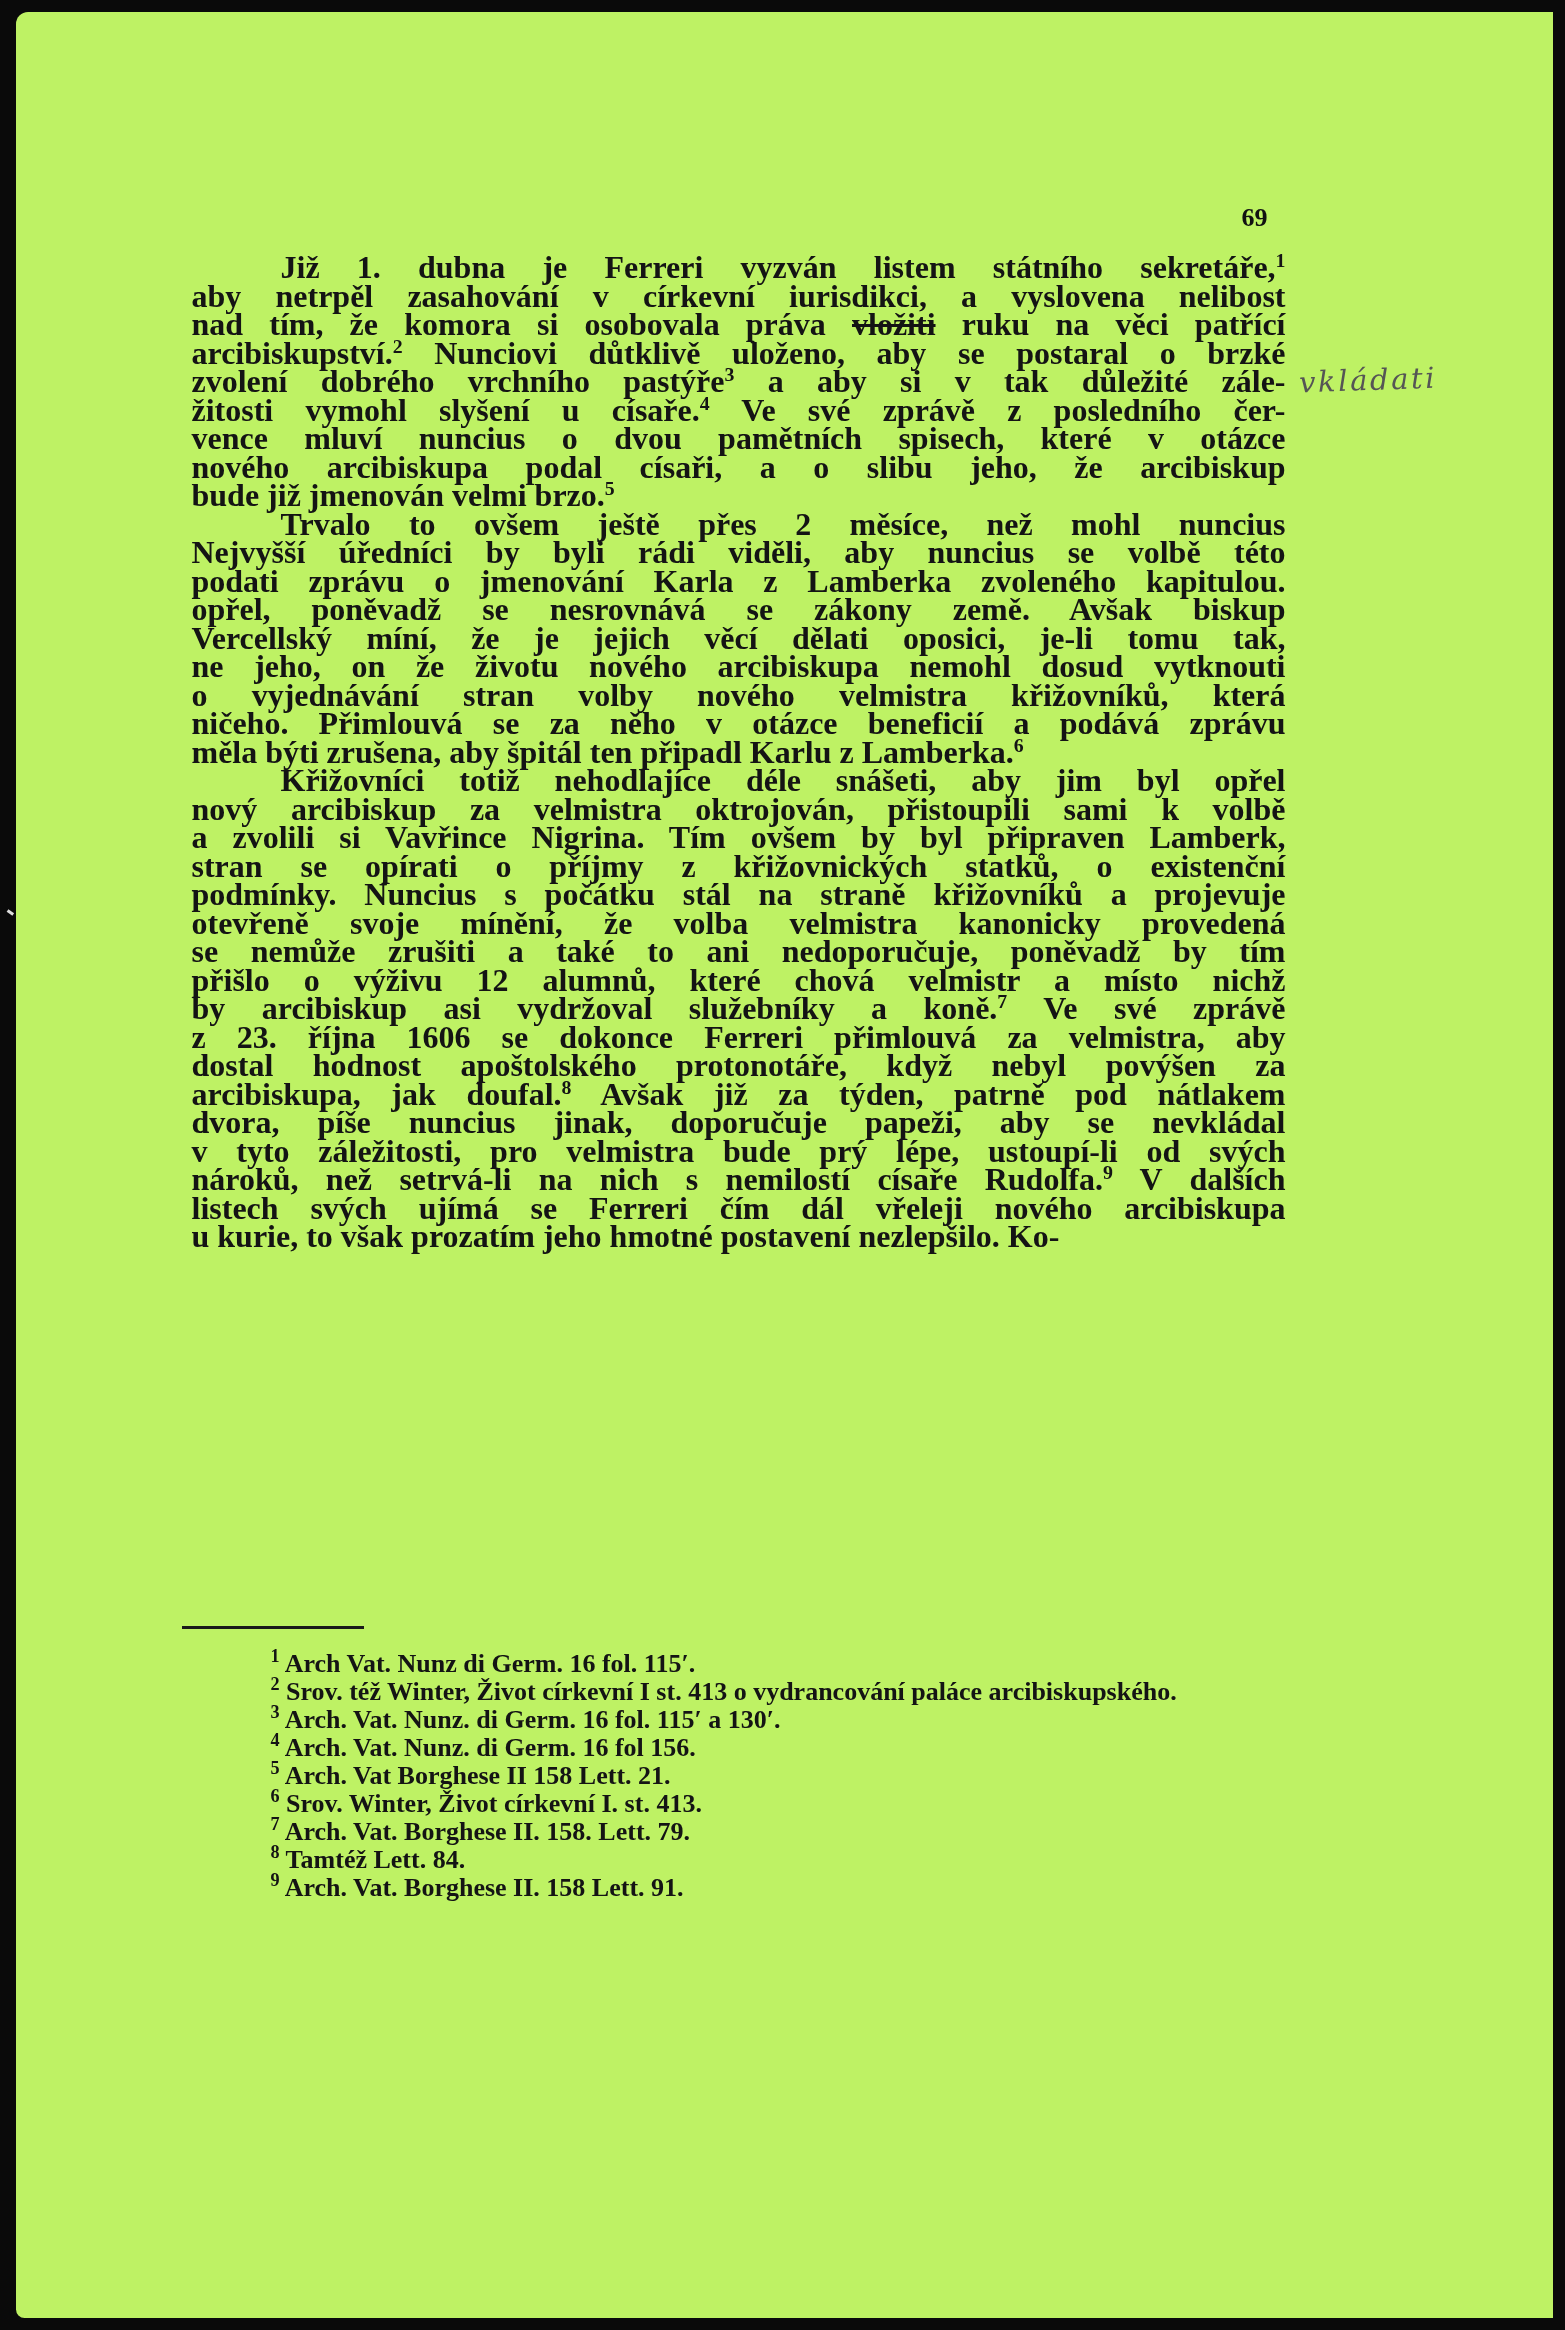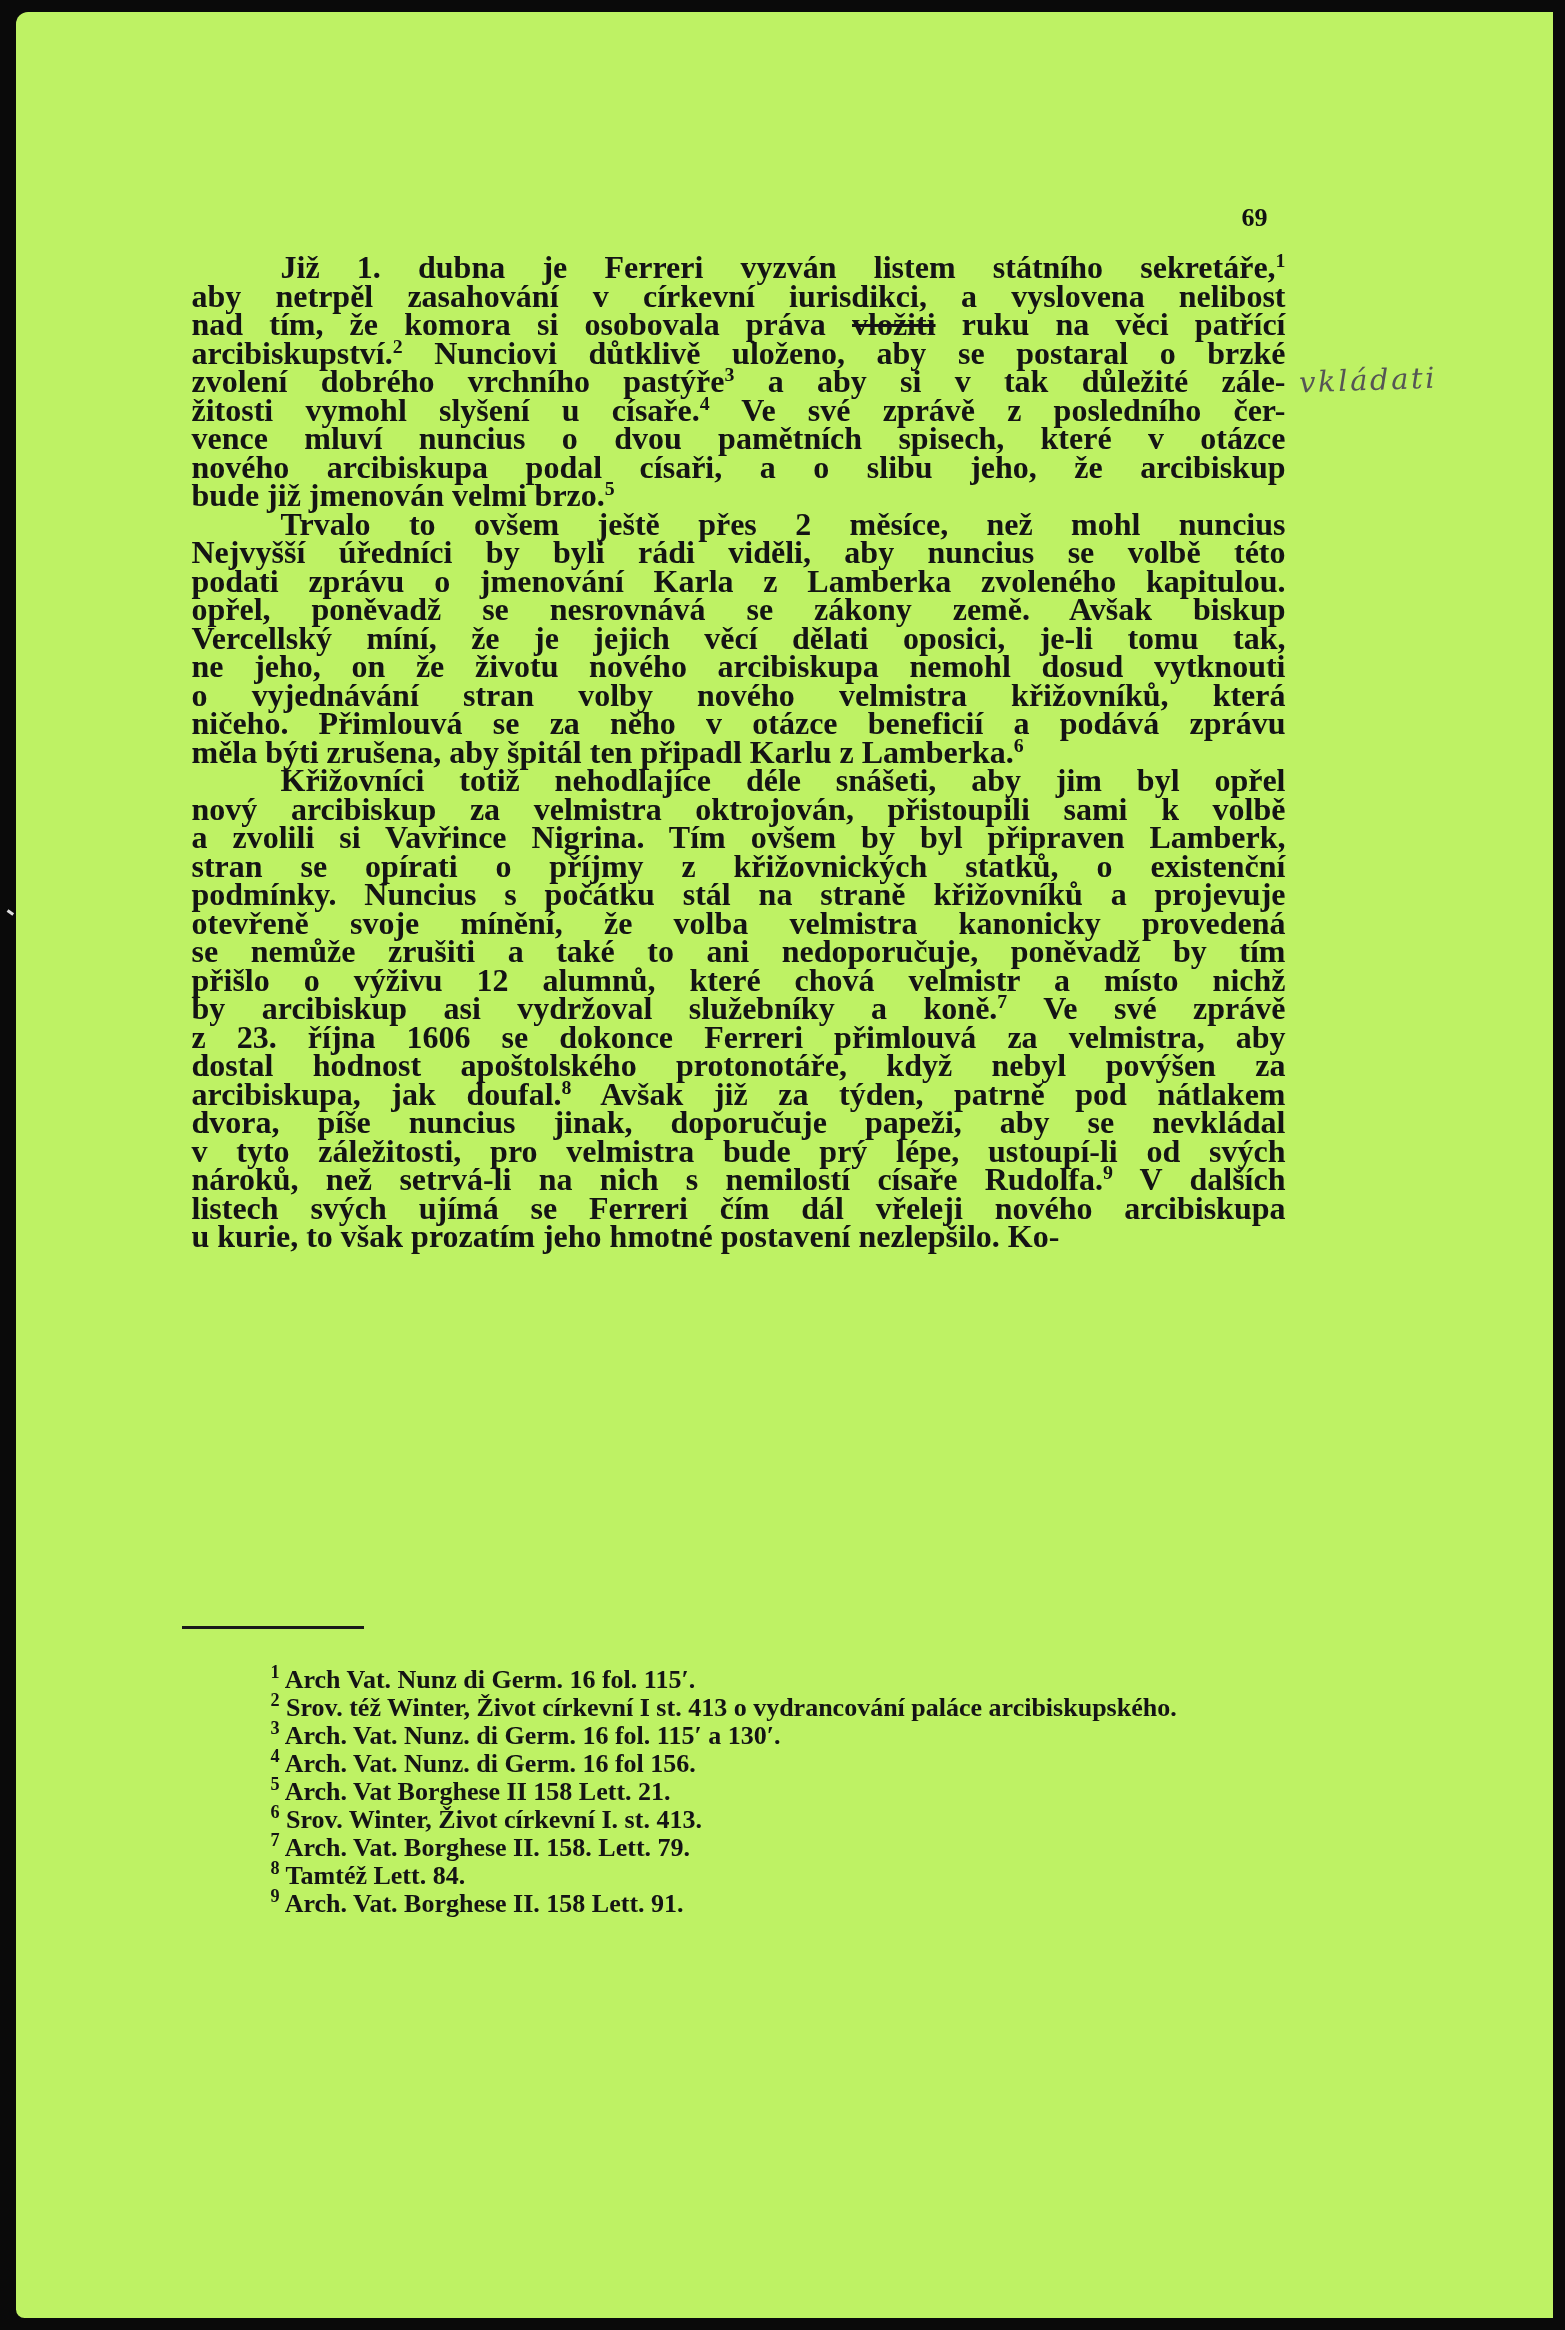--- a/index.html
+++ b/index.html
@@ -58,21 +58,20 @@
   }
   .footnotes {
     position: absolute;
     left: 166px; top: 1638px;
     width: 1094px;
     font-family: "Liberation Serif", serif;
     font-weight: bold;
     font-size: 26px;
     line-height: 28px;
     color: #141414;
-    margin-top: 16px;
   }
   .fn { display: block; padding-left: 89px; white-space: nowrap; }
   .fn.wrap { white-space: normal; text-indent: 89px; padding-left: 0; text-align: justify; }
   .fn sup { font-size: 70%; }
   .edge-mark {
     position: absolute;
     left: 6.9px; top: 911px;
     width: 6.9px; height: 2.6px;
     background: #ddd;
     transform: rotate(35deg);

